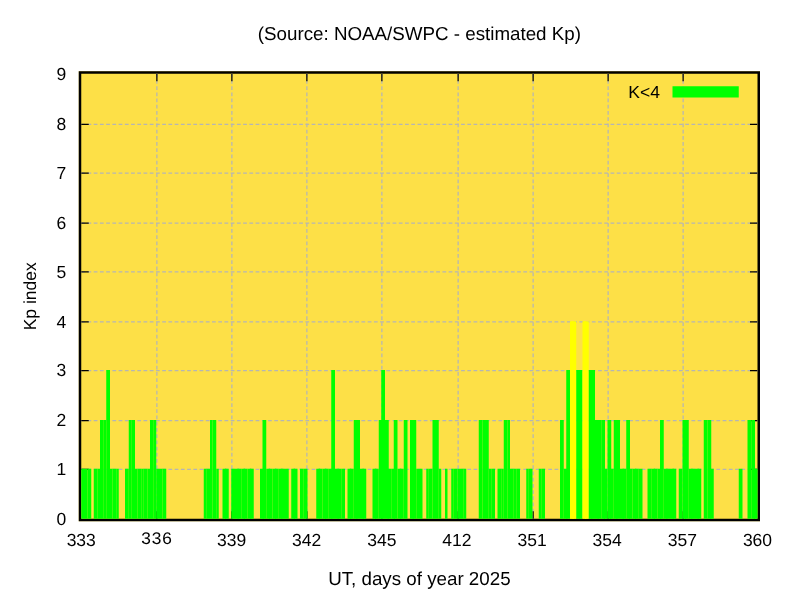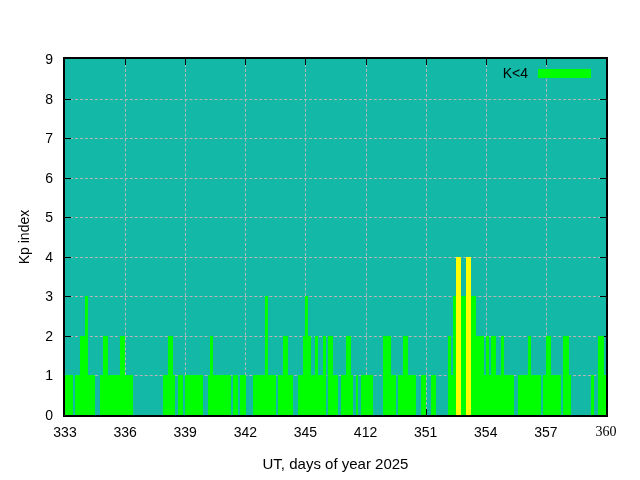--- a/index.html
+++ b/index.html
@@ -3,37 +3,38 @@
 <meta charset="utf-8">
 <style>
   html,body{margin:0;padding:0;background:#ffffff;}
   #screen{
     position:relative;width:640px;height:480px;background:#ffffff;overflow:hidden;
     font-family:"Liberation Sans", sans-serif;color:#000000;
   }
   #chart-title{position:absolute;top:19px;text-align:center;font-size:15px;}
   #y-axis-label{position:absolute;transform:rotate(-90deg);transform-origin:center;font-size:14px;white-space:nowrap;}
   #x-axis-label{position:absolute;text-align:center;font-size:15px;}
-  #plot-area{position:absolute;border:2px solid #000000;box-sizing:border-box;background:#14b8a6;}
+  #plot-area{position:absolute;border:2px solid #000000;box-sizing:border-box;background:#fde047;}
   #plot-inner{position:absolute;left:0;top:0;right:0;bottom:0;}
   .hgrid{position:absolute;left:0;width:100%;height:0;border-top:1px dashed #b5b5b5;}
   .vgrid{position:absolute;top:0;height:100%;width:0;border-left:1px dashed #b5b5b5;}
   .tick{position:absolute;background:#000000;}
   .bar{position:absolute;bottom:0;}
   .ytick-label{position:absolute;text-align:right;font-size:14px;height:16px;line-height:16px;}
   .xtick-label{position:absolute;text-align:center;font-size:14px;height:16px;line-height:16px;}
   #legend{position:absolute;display:flex;flex-direction:column;gap:5px;align-items:flex-end;}
   .legend-row{display:flex;align-items:center;gap:10px;}
   .legend-label{font-size:14px;line-height:14px;}
   .legend-swatch{width:53px;height:9px;}
 </style>
 </head>
 <body>
 
 <div id="screen">
+  <div id="chart-title" style="left: 63px; width: 545px;">(Source: NOAA/SWPC - estimated Kp)</div>
   <div id="y-axis-label" style="left: -24px; top: 229px; width: 96px; text-align: center;">Kp index</div>
   <div id="x-axis-label" style="left: 63px; width: 545px; top: 455px;">UT, days of year 2025</div>
 
   <div id="plot-area" style="left: 63px; top: 57px; width: 545px; height: 360px;">
     <div id="plot-inner">
         <div class="hgrid" style="top: 316.444px;"></div>
         <div class="tick" style="width: 6px; height: 1px; top: 316.444px; left: 0px;"></div>
         <div class="tick" style="width: 6px; height: 1px; top: 316.444px; right: 0px;"></div>
         <div class="hgrid" style="top: 276.889px;"></div>
         <div class="tick" style="width: 6px; height: 1px; top: 276.889px; left: 0px;"></div>
@@ -251,23 +252,23 @@
       <div class="ytick-label" style="left: 21px; width: 32px; top: 367.444px;">1</div>
       <div class="ytick-label" style="left: 21px; width: 32px; top: 327.889px;">2</div>
       <div class="ytick-label" style="left: 21px; width: 32px; top: 288.333px;">3</div>
       <div class="ytick-label" style="left: 21px; width: 32px; top: 248.778px;">4</div>
       <div class="ytick-label" style="left: 21px; width: 32px; top: 209.222px;">5</div>
       <div class="ytick-label" style="left: 21px; width: 32px; top: 169.667px;">6</div>
       <div class="ytick-label" style="left: 21px; width: 32px; top: 130.111px;">7</div>
       <div class="ytick-label" style="left: 21px; width: 32px; top: 90.5556px;">8</div>
       <div class="ytick-label" style="left: 21px; width: 32px; top: 51px;">9</div>
       <div class="xtick-label" style="left: 45px; width: 40px; top: 424px;">333</div>
-      <div class="xtick-label" style="left: 105.111px; width: 40px; top: 424px;">336</div>
+      <div class="xtick-label" style="left: 105.111px; width: 40px; top: 424px; font-family: Liberation Mono, monospace;">336</div>
       <div class="xtick-label" style="left: 165.222px; width: 40px; top: 424px;">339</div>
       <div class="xtick-label" style="left: 225.333px; width: 40px; top: 424px;">342</div>
       <div class="xtick-label" style="left: 285.444px; width: 40px; top: 424px;">345</div>
       <div class="xtick-label" style="left: 345.556px; width: 40px; top: 424px;">412</div>
       <div class="xtick-label" style="left: 405.667px; width: 40px; top: 424px;">351</div>
       <div class="xtick-label" style="left: 465.778px; width: 40px; top: 424px;">354</div>
       <div class="xtick-label" style="left: 525.889px; width: 40px; top: 424px;">357</div>
-      <div class="xtick-label" style="left: 586px; width: 40px; top: 424px; font-family: Liberation Serif, serif;">360</div>
+      <div class="xtick-label" style="left: 586px; width: 40px; top: 424px;">360</div>
     </div>
 </div>
 
 </body></html>

